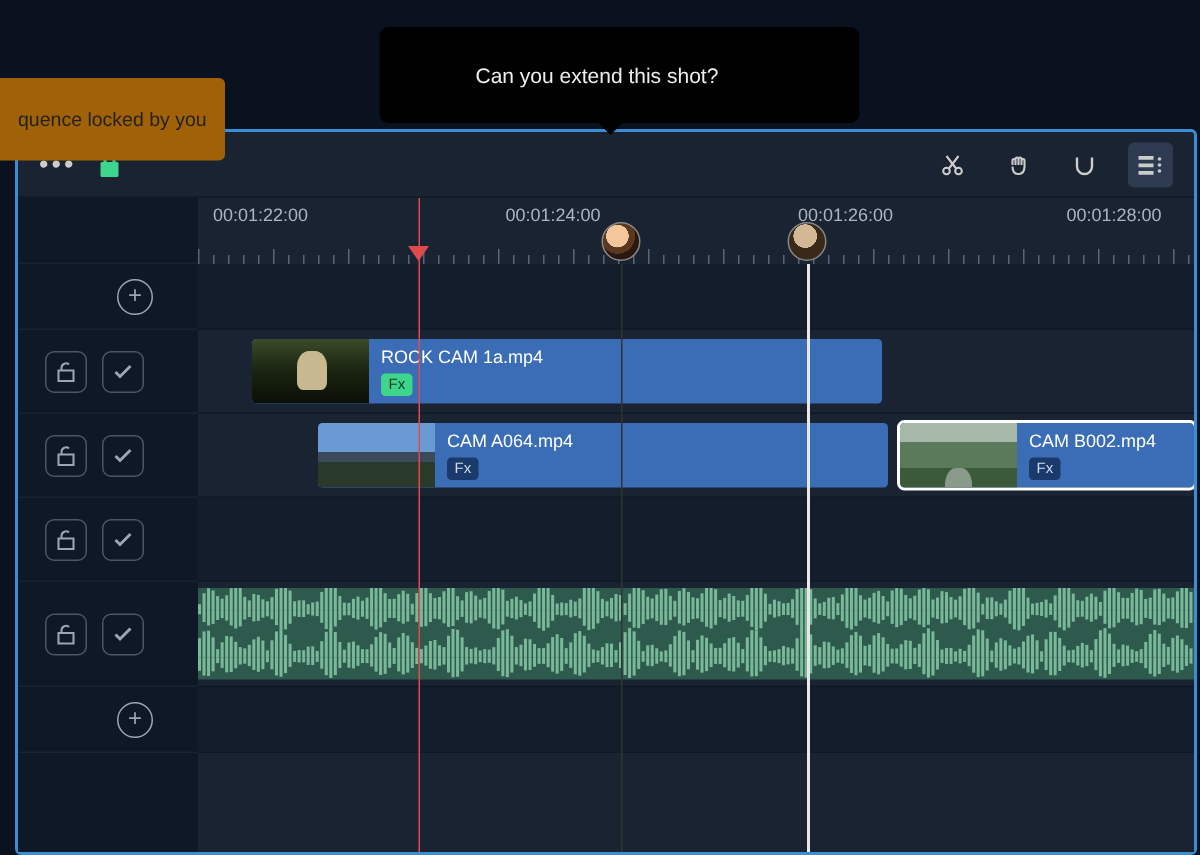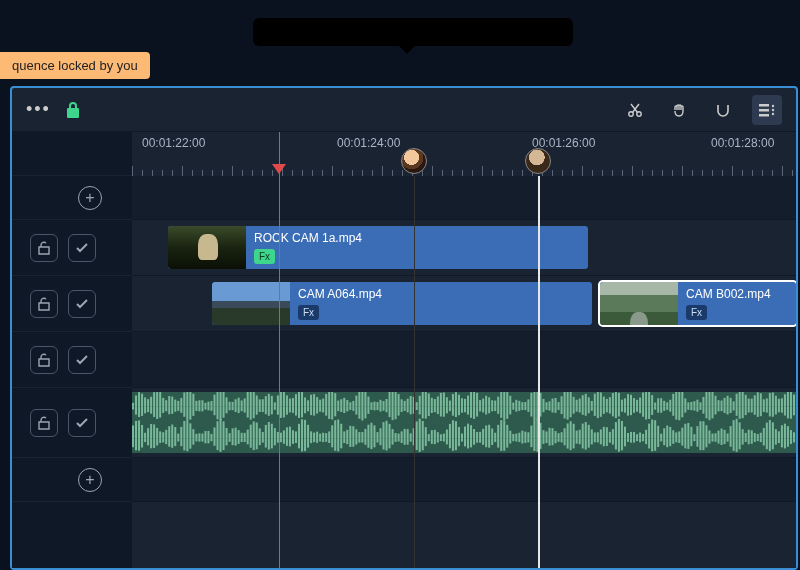--- a/index.html
+++ b/index.html
@@ -1,18 +1,18 @@
 <!DOCTYPE html>
 <html><head>
 <meta charset="utf-8">
 <style>
 * { margin: 0; padding: 0; box-sizing: border-box; font-family: -apple-system, BlinkMacSystemFont, "Segoe UI", sans-serif; }
 body { background: #0a1220; width: 800px; height: 570px; overflow: hidden; position: relative; color: #e8e8e8; }
 
-.lock-banner { position: absolute; top: 52px; left: 0; background: #fdba74; color: #222; padding: 6px 12px; font-size: 13px; z-index: 30; border-radius: 0 4px 4px 0; }
+.lock-banner { position: absolute; top: 52px; left: 0; background: #a16207; color: #222; padding: 20px 12px; font-size: 13px; z-index: 30; border-radius: 0 4px 4px 0; }
 
 .comment-popup { position: absolute; top: 18px; left: 253px; width: 320px; background: #000; border-radius: 6px; padding: 14px 18px 14px 18px; z-index: 50; }
 .comment-popup::after { content:""; position:absolute; bottom:-8px; left:146px; border:8px solid transparent; border-top-color:#000; border-bottom:none; }
 .comment-header { display:flex; align-items:center; gap:14px; }
 .comment-avatar { width:32px; height:32px; border-radius:50%; background: radial-gradient(circle at 40% 35%, #f2c79b 0 35%, #5a3820 36% 55%, #2a1810 56% 100%); flex-shrink:0; }
 .comment-name { font-size:14px; color:#fff; }
 .comment-check { width:22px; height:22px; border:1px solid #555; border-radius:4px; margin-left:auto; }
 .comment-text { margin:10px 0 10px 46px; font-size:14px; color:#eee; }
 .comment-tc { margin-left:46px; display:inline-block; background:#2a2a2a; padding:4px 10px; border-radius:3px; font-size:12px; color:#ddd; letter-spacing:.5px; }
 
@@ -73,20 +73,21 @@
 .marker-user.other { background: radial-gradient(circle at 45% 35%, #d4b896 0 38%, #3a2818 39% 100%); }
 .cursor-line { position:absolute; top:44px; bottom:0; width:2px; background:#e8e8e8; z-index:18; pointer-events:none; }
 .comment-line { position:absolute; top:44px; bottom:0; width:1px; background:#333; z-index:15; pointer-events:none; }
 </style>
 </head>
 <body>
 
 <div class="lock-banner">quence locked by you</div>
 
 <div class="comment-popup">
+  <div class="comment-text">Can you extend this shot?</div>
 </div>
 
 <div class="main">
 
   <div class="toolbar">
     <span class="more-icon">•••</span>
     <span class="lock-green">
       <svg width="16" height="18" viewBox="0 0 16 18">
           <path d="M4 7V5a4 4 0 018 0v2h1a1 1 0 011 1v8a1 1 0 01-1 1H3a1 1 0 01-1-1V8a1 1 0 011-1h1zm2 0h4V5a2 2 0 00-4 0v2z" fill="#3dd68c"></path>
         </svg>

